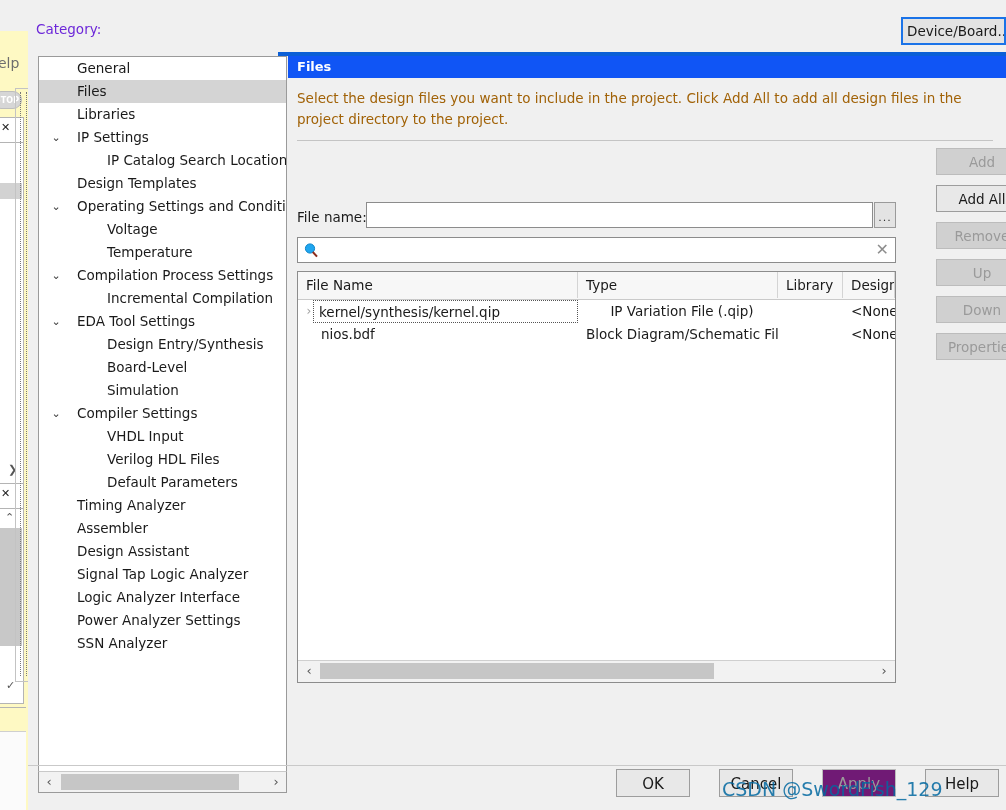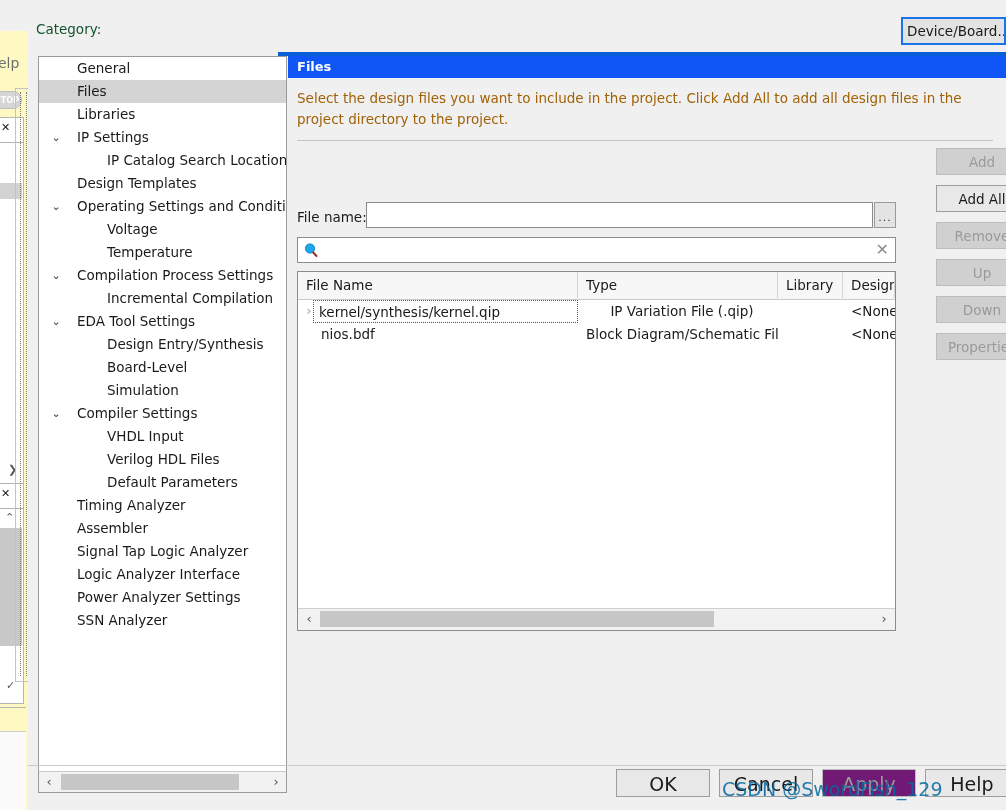--- a/index.html
+++ b/index.html
@@ -31,21 +31,21 @@
 
   
   #ruler{position:absolute;left:20px;top:92px;width:8px;height:584px;}
   #ruler .rline{position:absolute;left:0;top:0;width:0;height:584px;border-left:1px dotted #777;}
   #ruler .rline2{position:absolute;left:6px;top:0;width:0;height:584px;border-left:1px dotted #777;}
   #ruler-frame{position:absolute;left:15px;top:88px;width:13px;height:592px;border:1px solid #c3c3c3;border-right:none;background:transparent;}
 
   
   #dialog{position:absolute;left:28px;top:0;width:978px;height:810px;background:#f0f0f0;}
 
-  .cat-label{position:absolute;left:8px;top:21px;font-size:13.5px;color:#14532d;}
+  .cat-label{position:absolute;left:8px;top:21px;font-size:13.5px;color:#6d28d9;}
 
   
   #device-board{
     position:absolute;left:873px;top:17px;width:105px;height:28px;
     background:#e3e3e3;border:2px solid #1a73e8;box-sizing:border-box;
     font-size:13.5px;color:#1a1a1a;line-height:24px;padding-left:4px;
     overflow:hidden;white-space:nowrap;text-align:left;
   }
   
   #blue-strip{position:absolute;left:250px;top:52px;width:728px;height:4px;background:#0b5fd6;}
@@ -83,21 +83,21 @@
   #fn-input{position:absolute;left:78px;top:146px;width:507px;height:26px;background:#ffffff;border:1px solid #8c8c8c;box-sizing:border-box;font-size:13px;padding:0 4px;color:#1a1a1a;}
   #fn-browse{position:absolute;left:586px;top:146px;width:22px;height:26px;background:#e3e3e3;border:1px solid #9a9a9a;box-sizing:border-box;text-align:center;line-height:30px;font-size:11px;color:#333;letter-spacing:1px;}
 
   
   #search-box{position:absolute;left:9px;top:181px;width:599px;height:26px;background:#ffffff;border:1px solid #8c8c8c;box-sizing:border-box;}
   #search-box .mag{position:absolute;left:5px;top:4px;width:18px;height:18px;}
   #search-box .sinput{position:absolute;left:28px;top:0;width:540px;height:24px;border:0;outline:none;background:transparent;font-size:13px;color:#1a1a1a;font-family:inherit;}
   #search-box .clear{position:absolute;right:6px;top:1px;font-size:16px;color:#8d8d8d;line-height:22px;font-weight:bold;}
 
   
-  #table-wrap{position:absolute;left:9px;top:215px;width:599px;height:360px;background:#ffffff;border:1px solid #8c8c8c;box-sizing:border-box;overflow:hidden;}
+  #table-wrap{position:absolute;left:9px;top:215px;width:599px;height:412px;background:#ffffff;border:1px solid #8c8c8c;box-sizing:border-box;overflow:hidden;}
   #thead{position:relative;height:27px;background:#f7f7f7;border-bottom:1px solid #cacaca;}
   #thead .th{position:absolute;top:0;height:26px;line-height:26px;font-size:13.5px;color:#1a1a1a;padding-left:8px;box-sizing:border-box;border-right:1px solid #d4d4d4;white-space:nowrap;overflow:hidden;}
   .tbody-row{position:relative;height:23px;line-height:23px;font-size:13.5px;color:#1a1a1a;white-space:nowrap;}
   .tbody-row .cell{position:absolute;top:0;height:23px;overflow:hidden;white-space:nowrap;padding-left:8px;box-sizing:border-box;}
   .tbody-row .exp{position:absolute;left:4px;top:0;width:14px;text-align:center;color:#a0a0a0;font-size:12px;}
   .cell.focusring{border:1px dotted #555;left:15px !important;padding-left:5px;}
 
   
   #tbl-scroll{position:absolute;left:0;bottom:0;width:597px;height:21px;background:#f2f2f2;border-top:1px solid #cfcfcf;}
   #tbl-scroll .sb-left{position:absolute;left:3px;top:1px;width:16px;height:18px;line-height:18px;text-align:center;color:#555;font-size:13px;}
@@ -110,23 +110,23 @@
     width:92px;height:27px;margin-bottom:10px;
     background:#d0d0d0;border:1px solid #bcbcbc;box-sizing:border-box;
     font-size:13.5px;color:#9a9a9a;text-align:center;line-height:25px;
     font-family:inherit;
   }
   .sbtn.enabled{background:#e8e8e8;border:1px solid #9d9d9d;color:#1a1a1a;}
 
   
   #footer-rule{position:absolute;left:0;top:765px;width:978px;height:1px;background:#c9c9c9;}
   .fbtn{
-    position:absolute;top:769px;height:28px;width:94px;
+    position:absolute;top:769px;height:28px;width:74px;
     background:#e8e8e8;border:1px solid #9d9d9d;box-sizing:border-box;
-    font-size:19px;color:#1a1a1a;text-align:center;line-height:26px;font-family:inherit;
+    font-size:15px;color:#1a1a1a;text-align:center;line-height:26px;font-family:inherit;
   }
   .fbtn.disabled{background:#701a75;border:1px solid #bcbcbc;color:#9a9a9a;}
   #btn-ok{left:588px;}
   #btn-cancel{left:691px;}
   #btn-apply{left:794px;}
   #btn-help{left:897px;}
 
   
   #watermark{
     position:absolute;left:722px;top:778px;
@@ -183,20 +183,21 @@
       <div class="tree-item lvl0"><span class="chev">⌄</span><span class="tlabel">EDA Tool Settings</span></div>
       <div class="tree-item lvl1"><span class="tlabel">Design Entry/Synthesis</span></div>
       <div class="tree-item lvl1"><span class="tlabel">Board-Level</span></div>
       <div class="tree-item lvl1"><span class="tlabel">Simulation</span></div>
       <div class="tree-item lvl0"><span class="chev">⌄</span><span class="tlabel">Compiler Settings</span></div>
       <div class="tree-item lvl1"><span class="tlabel">VHDL Input</span></div>
       <div class="tree-item lvl1"><span class="tlabel">Verilog HDL Files</span></div>
       <div class="tree-item lvl1"><span class="tlabel">Default Parameters</span></div>
       <div class="tree-item lvl0"><span class="tlabel">Timing Analyzer</span></div>
       <div class="tree-item lvl0"><span class="tlabel">Assembler</span></div>
+      <div class="tree-item lvl0"><span class="tlabel">Design Assistant</span></div>
       <div class="tree-item lvl0"><span class="tlabel">Signal Tap Logic Analyzer</span></div>
       <div class="tree-item lvl0"><span class="tlabel">Logic Analyzer Interface</span></div>
       <div class="tree-item lvl0"><span class="tlabel">Power Analyzer Settings</span></div>
       <div class="tree-item lvl0"><span class="tlabel">SSN Analyzer</span></div>
     </div>
   <div id="cat-scroll">
     <span class="sb-left">‹</span>
     <div class="sb-thumb"></div>
     <span class="sb-right">›</span>
   </div>

